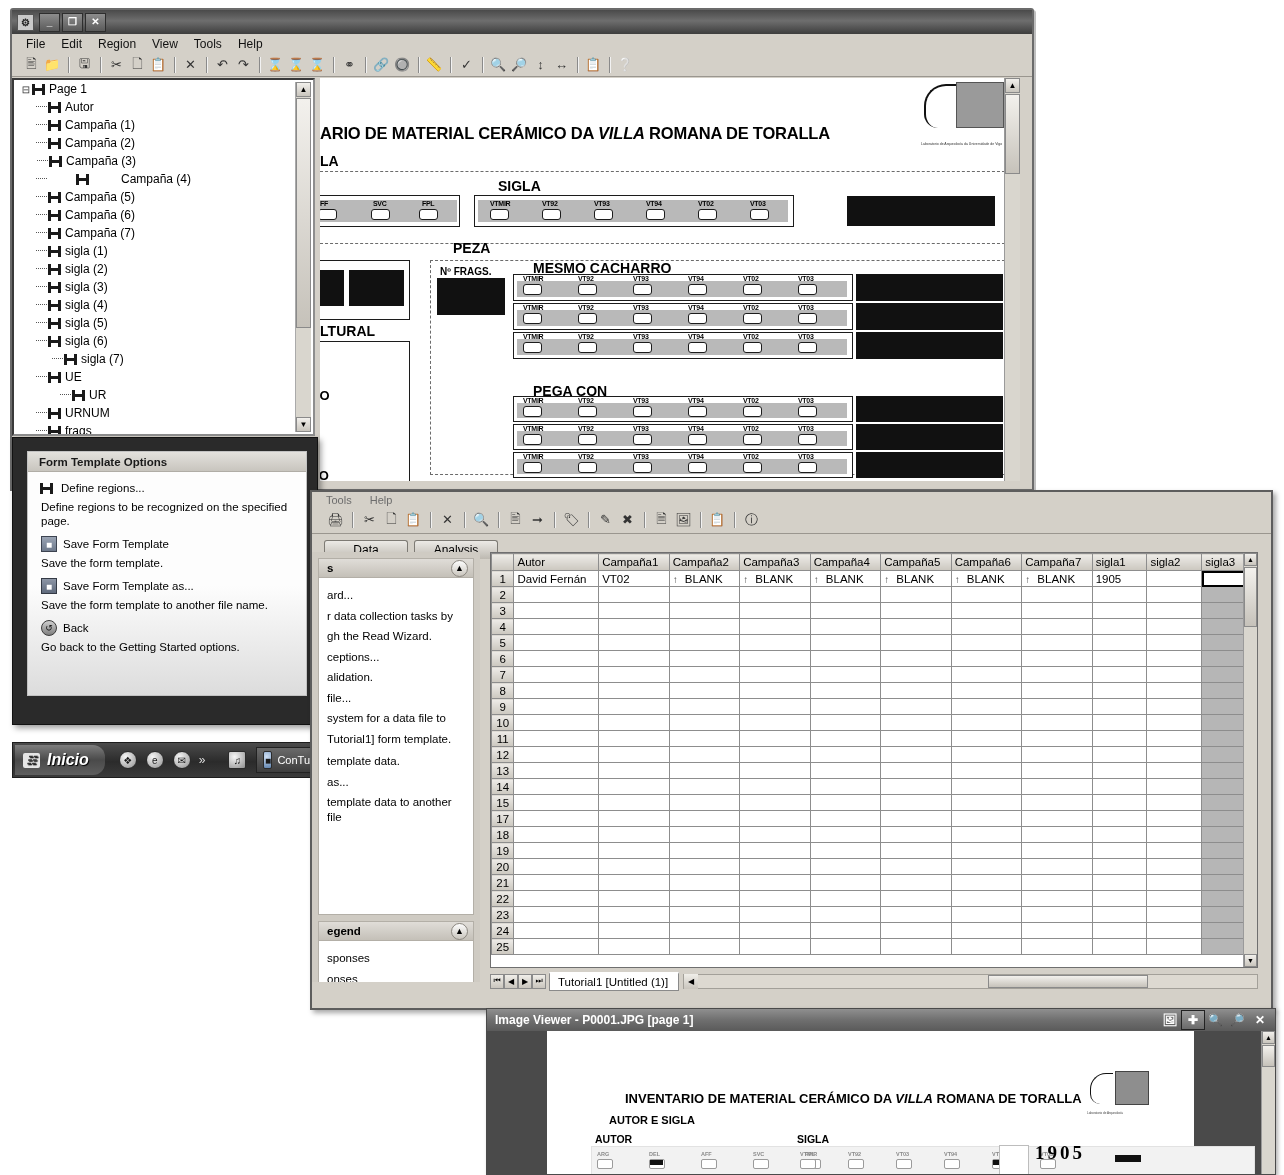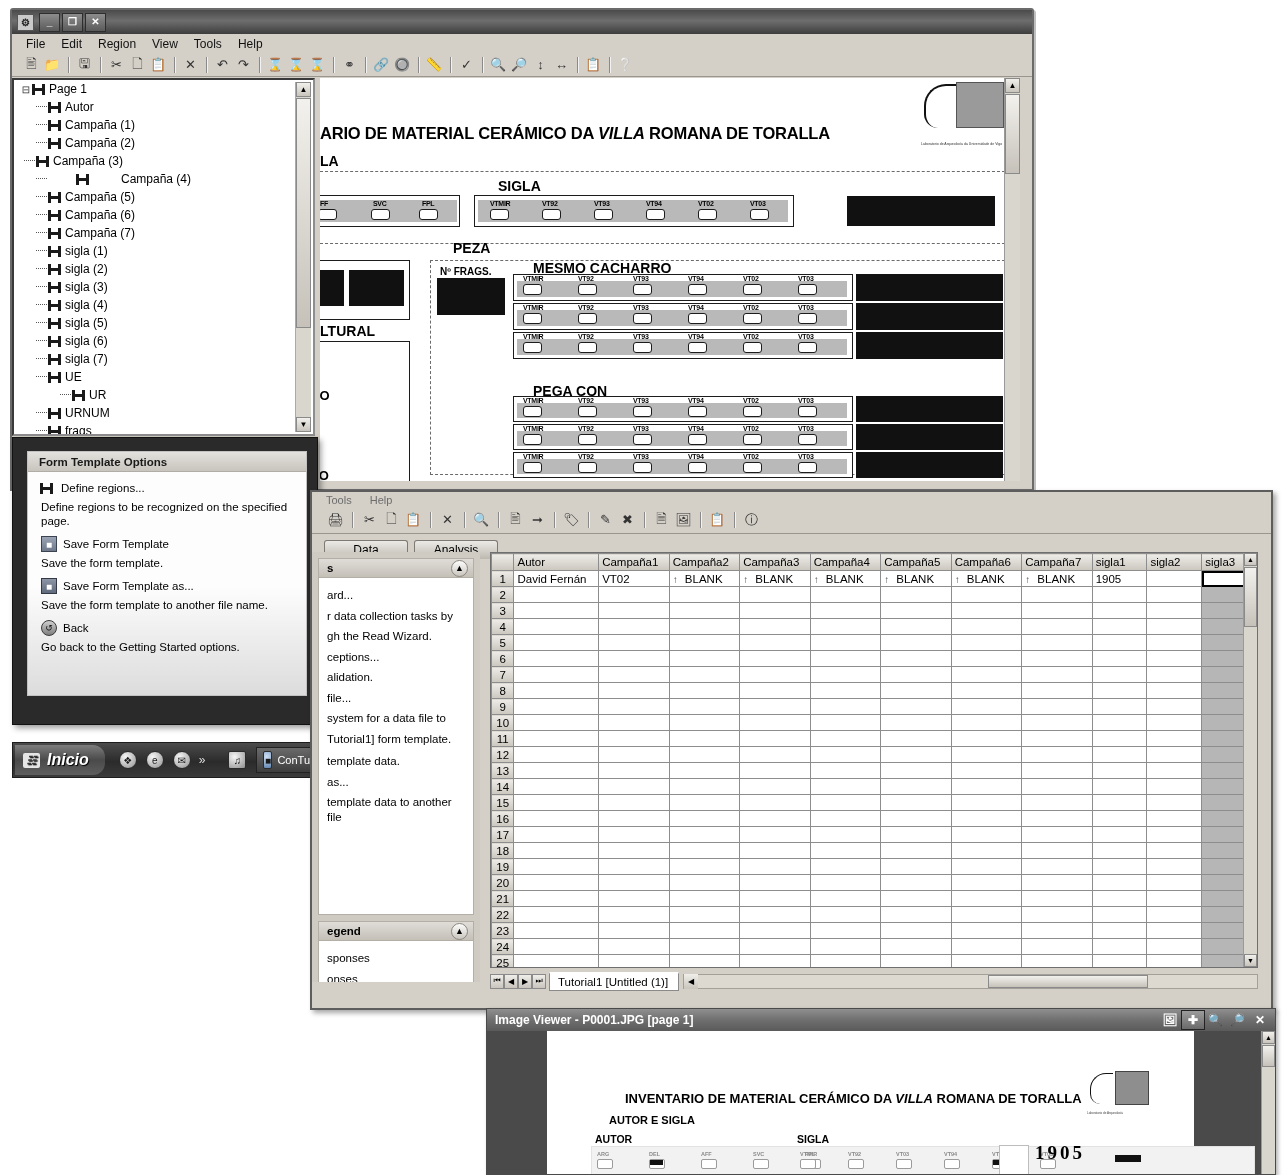--- a/index.html
+++ b/index.html
@@ -240,21 +240,21 @@
         </span>
         <span>Campaña (1)</span>
       </div>
       <div class="tree-row" style="padding-left: 22px;">
         <span class="dash"></span>
         <span class="rgn-ico">
           <i></i>
         </span>
         <span>Campaña (2)</span>
       </div>
-      <div class="tree-row" style="">
+      <div class="tree-row" style=" margin-left: 13px;">
         <span class="dash"></span>
         <span class="rgn-ico">
           <i></i>
         </span>
         <span>Campaña (3)</span>
       </div>
       <div class="tree-row" style="padding-left: 22px; gap: 28px;">
         <span class="dash"></span>
         <span class="rgn-ico">
           <i></i>
@@ -317,21 +317,21 @@
         </span>
         <span>sigla (5)</span>
       </div>
       <div class="tree-row" style="padding-left: 22px;">
         <span class="dash"></span>
         <span class="rgn-ico">
           <i></i>
         </span>
         <span>sigla (6)</span>
       </div>
-      <div class="tree-row" style="padding-left: 22px; text-align: center;">
+      <div class="tree-row" style="padding-left: 38px; text-align: center;">
         <span class="dash"></span>
         <span class="rgn-ico">
           <i></i>
         </span>
         <span>sigla (7)</span>
       </div>
       <div class="tree-row" style="padding-left: 22px;">
         <span class="dash"></span>
         <span class="rgn-ico">
           <i></i>
@@ -888,34 +888,20 @@
             <td class=""></td>
             <td class=""></td>
             <td class=""></td>
             <td class=""></td>
             <td class=""></td>
             <td class=""></td>
             <td class=""></td>
             <td class="sel"></td>
           </tr>
           <tr>
-            <td class="rowhdr">16</td>
-            <td class=""></td>
-            <td class=""></td>
-            <td class=""></td>
-            <td class=""></td>
-            <td class=""></td>
-            <td class=""></td>
-            <td class=""></td>
-            <td class=""></td>
-            <td class=""></td>
-            <td class=""></td>
-            <td class="sel"></td>
-          </tr>
-          <tr>
             <td class="rowhdr">17</td>
             <td class=""></td>
             <td class=""></td>
             <td class=""></td>
             <td class=""></td>
             <td class=""></td>
             <td class=""></td>
             <td class=""></td>
             <td class=""></td>
             <td class=""></td>

